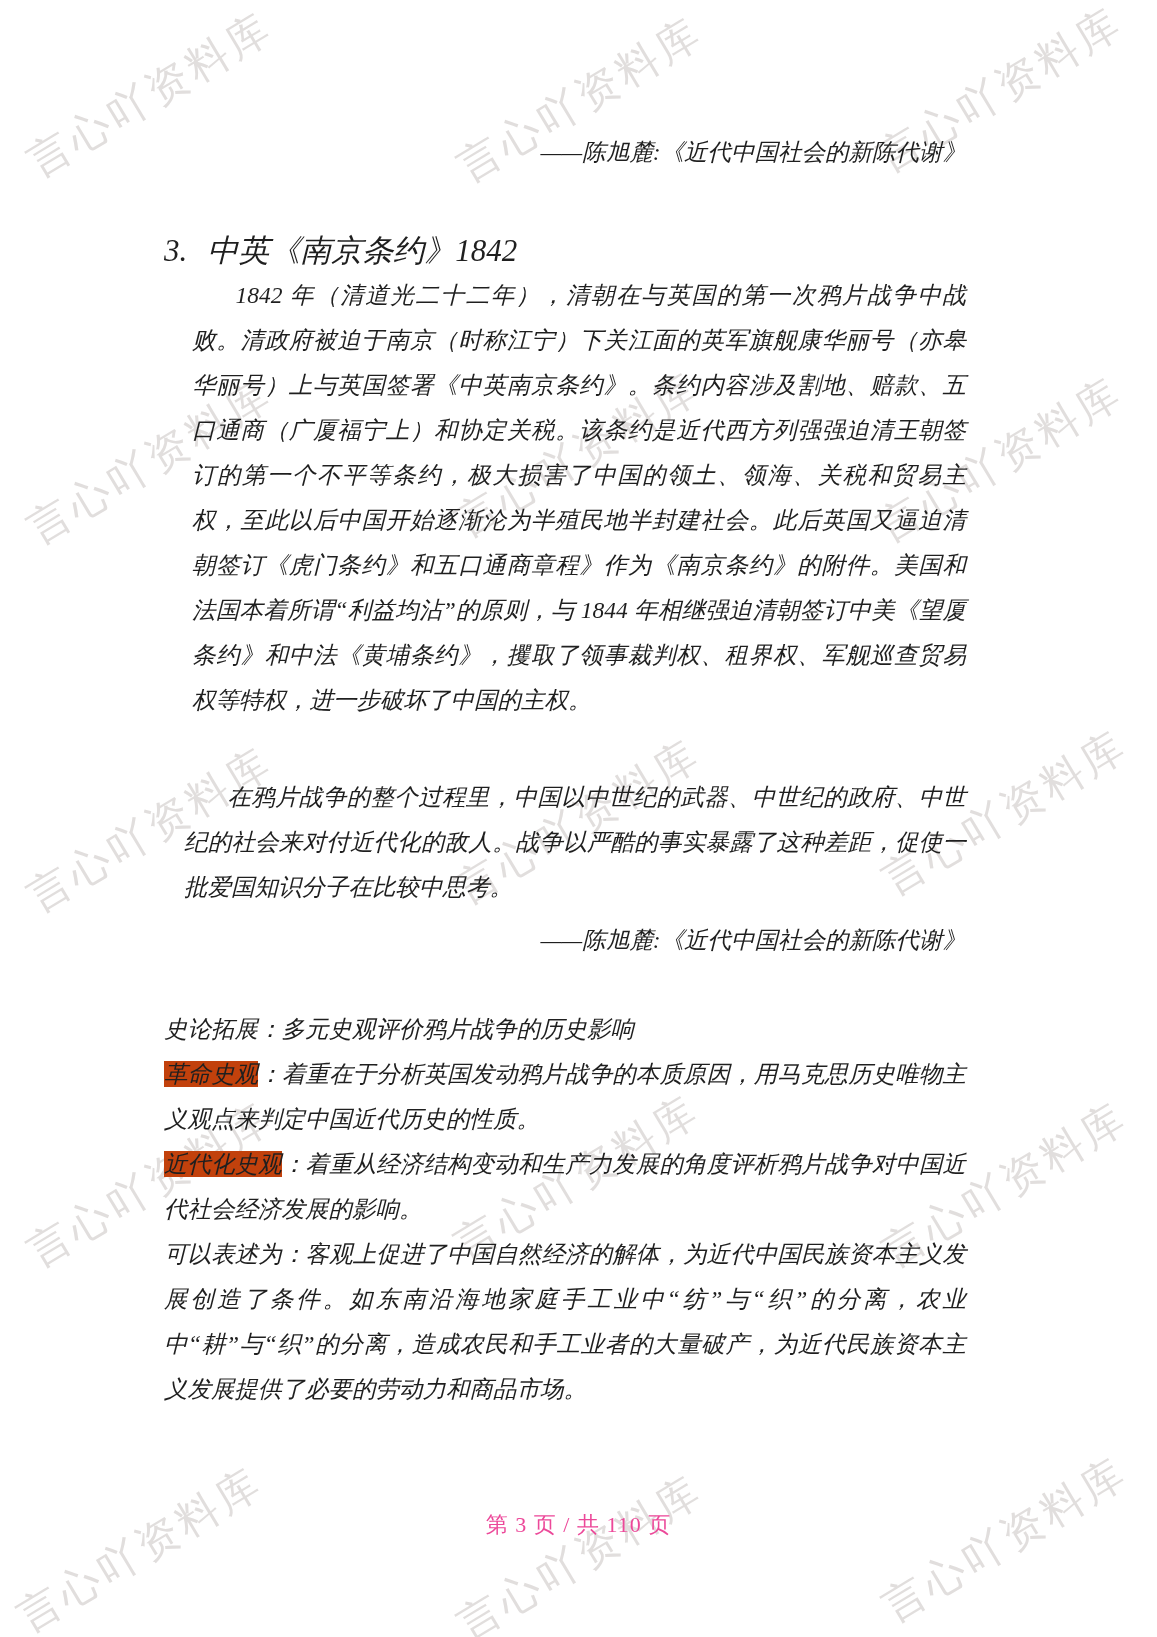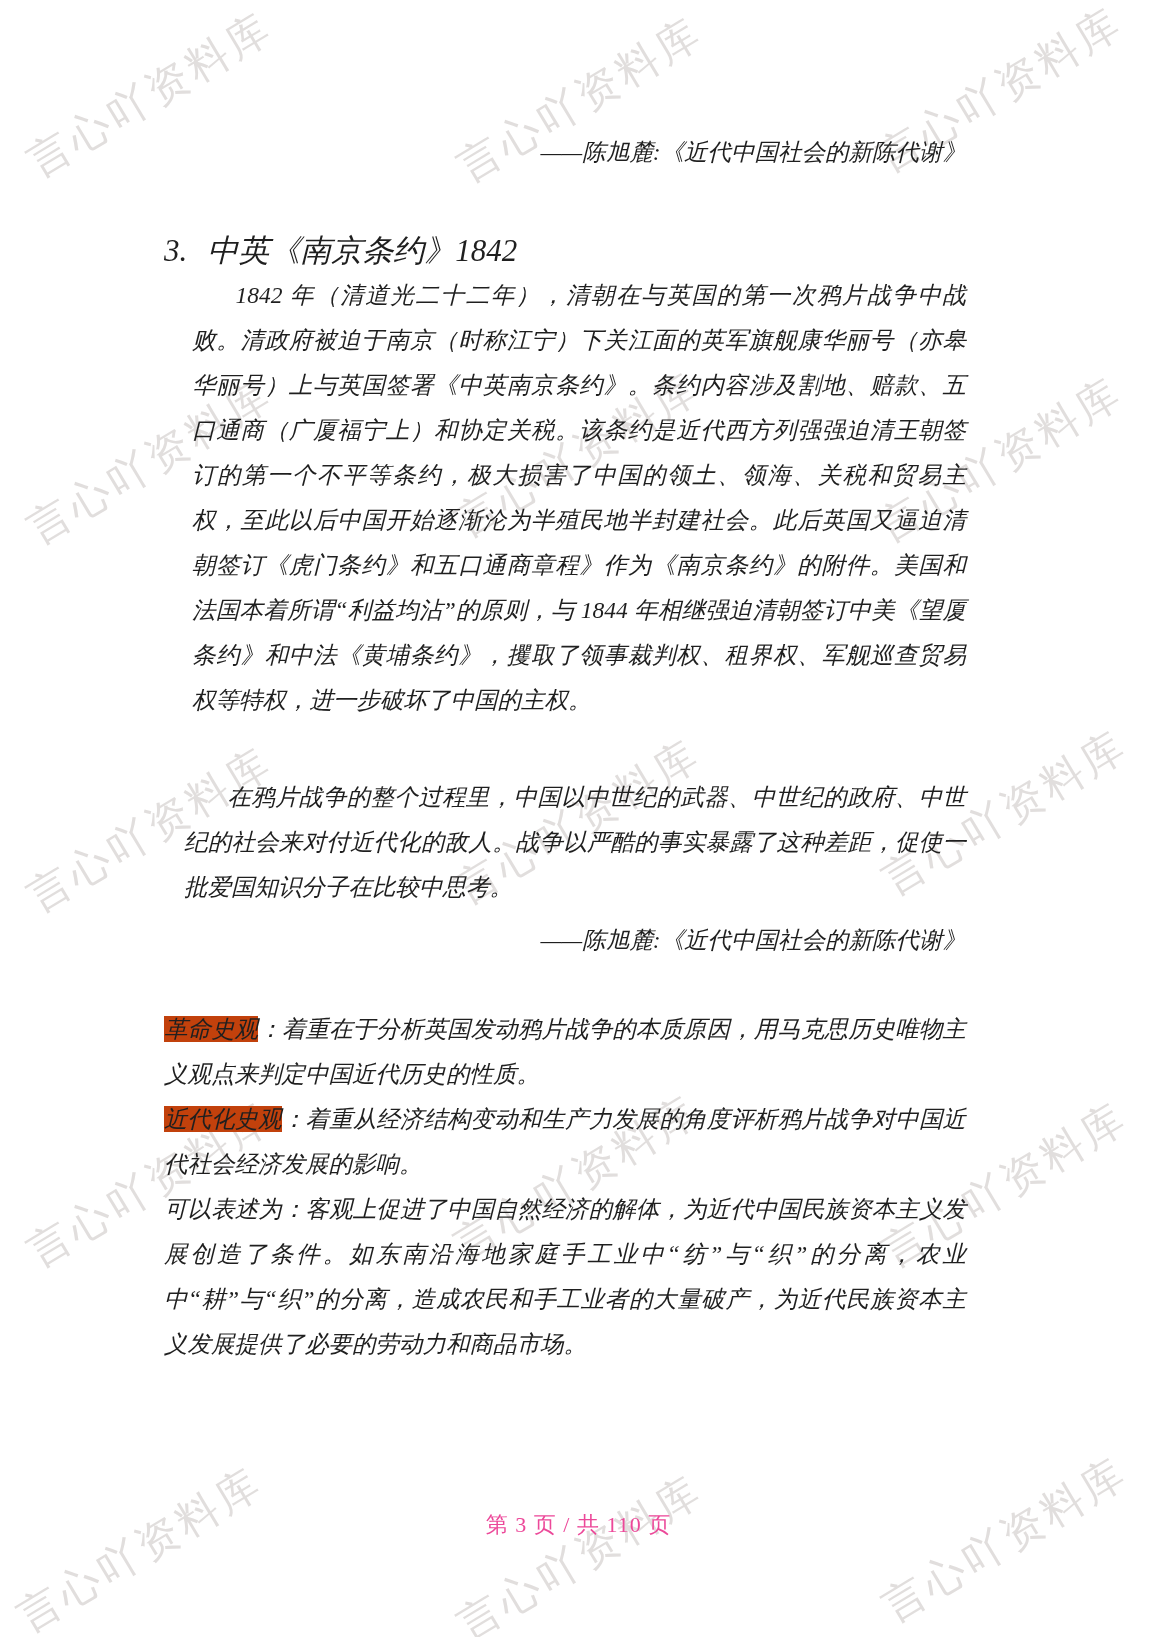--- a/index.html
+++ b/index.html
@@ -101,20 +101,21 @@
     <p class="heading"><span class="num">3.</span><span>中英《南京条约》1842</span></p>
 
     <p class="para indent para-treaty">1842 年（清道光二十二年），清朝在与英国的第一次鸦片战争中战败。清政府被迫于南京（时称江宁）下关江面的英军旗舰康华丽号（亦皋华丽号）上与英国签署《中英南京条约》。条约内容涉及割地、赔款、五口通商（广厦福宁上）和协定关税。该条约是近代西方列强强迫清王朝签订的第一个不平等条约，极大损害了中国的领土、领海、关税和贸易主权，至此以后中国开始逐渐沦为半殖民地半封建社会。此后英国又逼迫清朝签订《虎门条约》和五口通商章程》作为《南京条约》的附件。美国和法国本着所谓“利益均沾”的原则，与 1844 年相继强迫清朝签订中美《望厦条约》和中法《黄埔条约》，攫取了领事裁判权、租界权、军舰巡查贸易权等特权，进一步破坏了中国的主权。</p>
 
     <p class="para indent para-quote">在鸦片战争的整个过程里，中国以中世纪的武器、中世纪的政府、中世纪的社会来对付近代化的敌人。战争以严酷的事实暴露了这种差距，促使一批爱国知识分子在比较中思考。</p>
 
     <p class="citation citation-quote">——陈旭麓:《近代中国社会的新陈代谢》</p>
 
     <div class="analysis">
 
+      <p class="para">史论拓展：多元史观评价鸦片战争的历史影响</p>
 
       <p class="para"><span class="hl">革命史观</span><span>：着重在于分析英国发动鸦片战争的本质原因，用马克思历史唯物主义观点来判定中国近代历史的性质。</span></p>
 
 
       <p class="para"><span class="hl">近代化史观</span><span>：着重从经济结构变动和生产力发展的角度评析鸦片战争对中国近代社会经济发展的影响。</span></p>
 
       <p class="para">可以表述为：客观上促进了中国自然经济的解体，为近代中国民族资本主义发展创造了条件。如东南沿海地家庭手工业中“纺”与“织”的分离，农业中“耕”与“织”的分离，造成农民和手工业者的大量破产，为近代民族资本主义发展提供了必要的劳动力和商品市场。</p>
 
     </div>
   </div>

